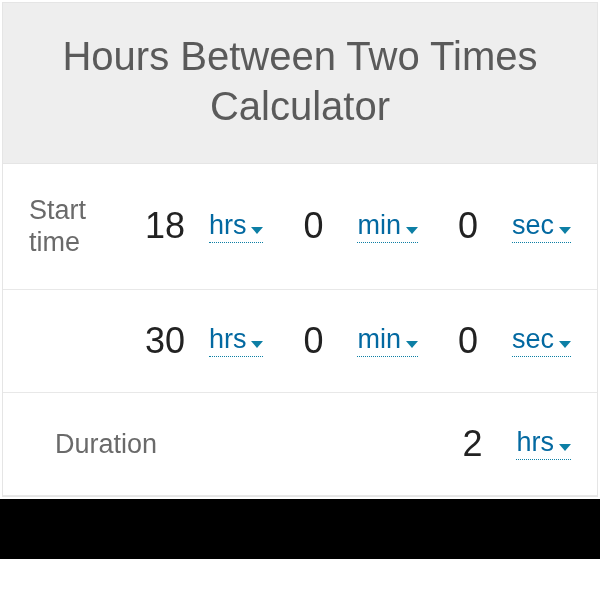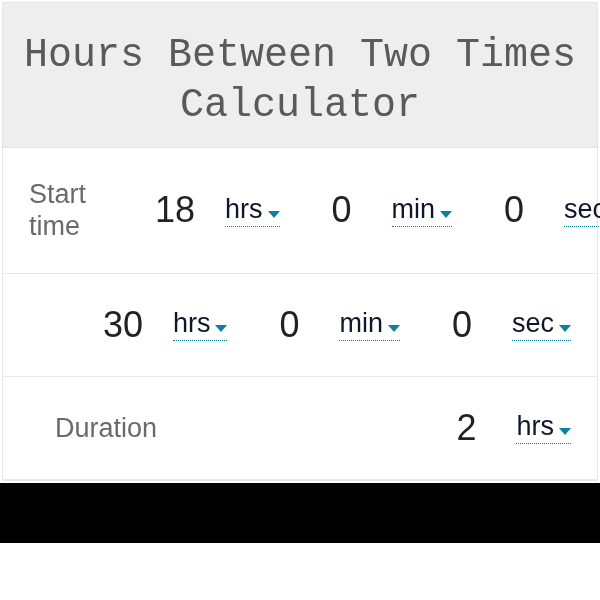--- a/index.html
+++ b/index.html
@@ -9,63 +9,62 @@
     width: 600px;
     height: 600px;
     overflow: hidden;
   }
   .calculator {
     border: 1px solid #e5e5e5;
     background: #fff;
   }
   .header {
     background: #eeeeee;
-    padding: 28px 20px 16px 20px;
+    padding: 28px 20px 32px 20px;
     text-align: center;
     border-bottom: 1px solid #e5e5e5;
-    font-family: Liberation Mono, monospace;
   }
   .header h1 {
     font-size: 40px;
     font-weight: 400;
     color: #5a5a5a;
     line-height: 1.25;
   }
   .row {
     display: flex;
     align-items: center;
     padding: 30px 26px;
     border-bottom: 1px solid #e8e8e8;
-    gap: 20px;
+    gap: 8px;
   }
   .row-label {
     color: #6a6a6a;
     font-size: 27px;
     line-height: 1.2;
     width: 82px;
     flex-shrink: 0;
   }
   .spacer { flex: 1; }
   .val {
     color: #222;
     font-size: 36px;
     font-weight: 400;
     text-align: center;
     min-width: 48px;
   }
   .unit {
     display: inline-flex;
     align-items: baseline;
     gap: 5px;
-    color: #0f172a;
+    color: #0369a1;
     font-size: 27px;
     border-bottom: 1px dotted #0d7fa5;
     cursor: pointer;
     padding-bottom: 1px;
-    margin-left: 6px;
+    margin-left: 12px;
     margin-right: 18px;
   }
   .unit:last-child { margin-right: 0; }
   .caret {
     display: inline-block;
     width: 0; height: 0;
     border-left: 6px solid transparent;
     border-right: 6px solid transparent;
     border-top: 7px solid #0d7fa5;
     position: relative;

